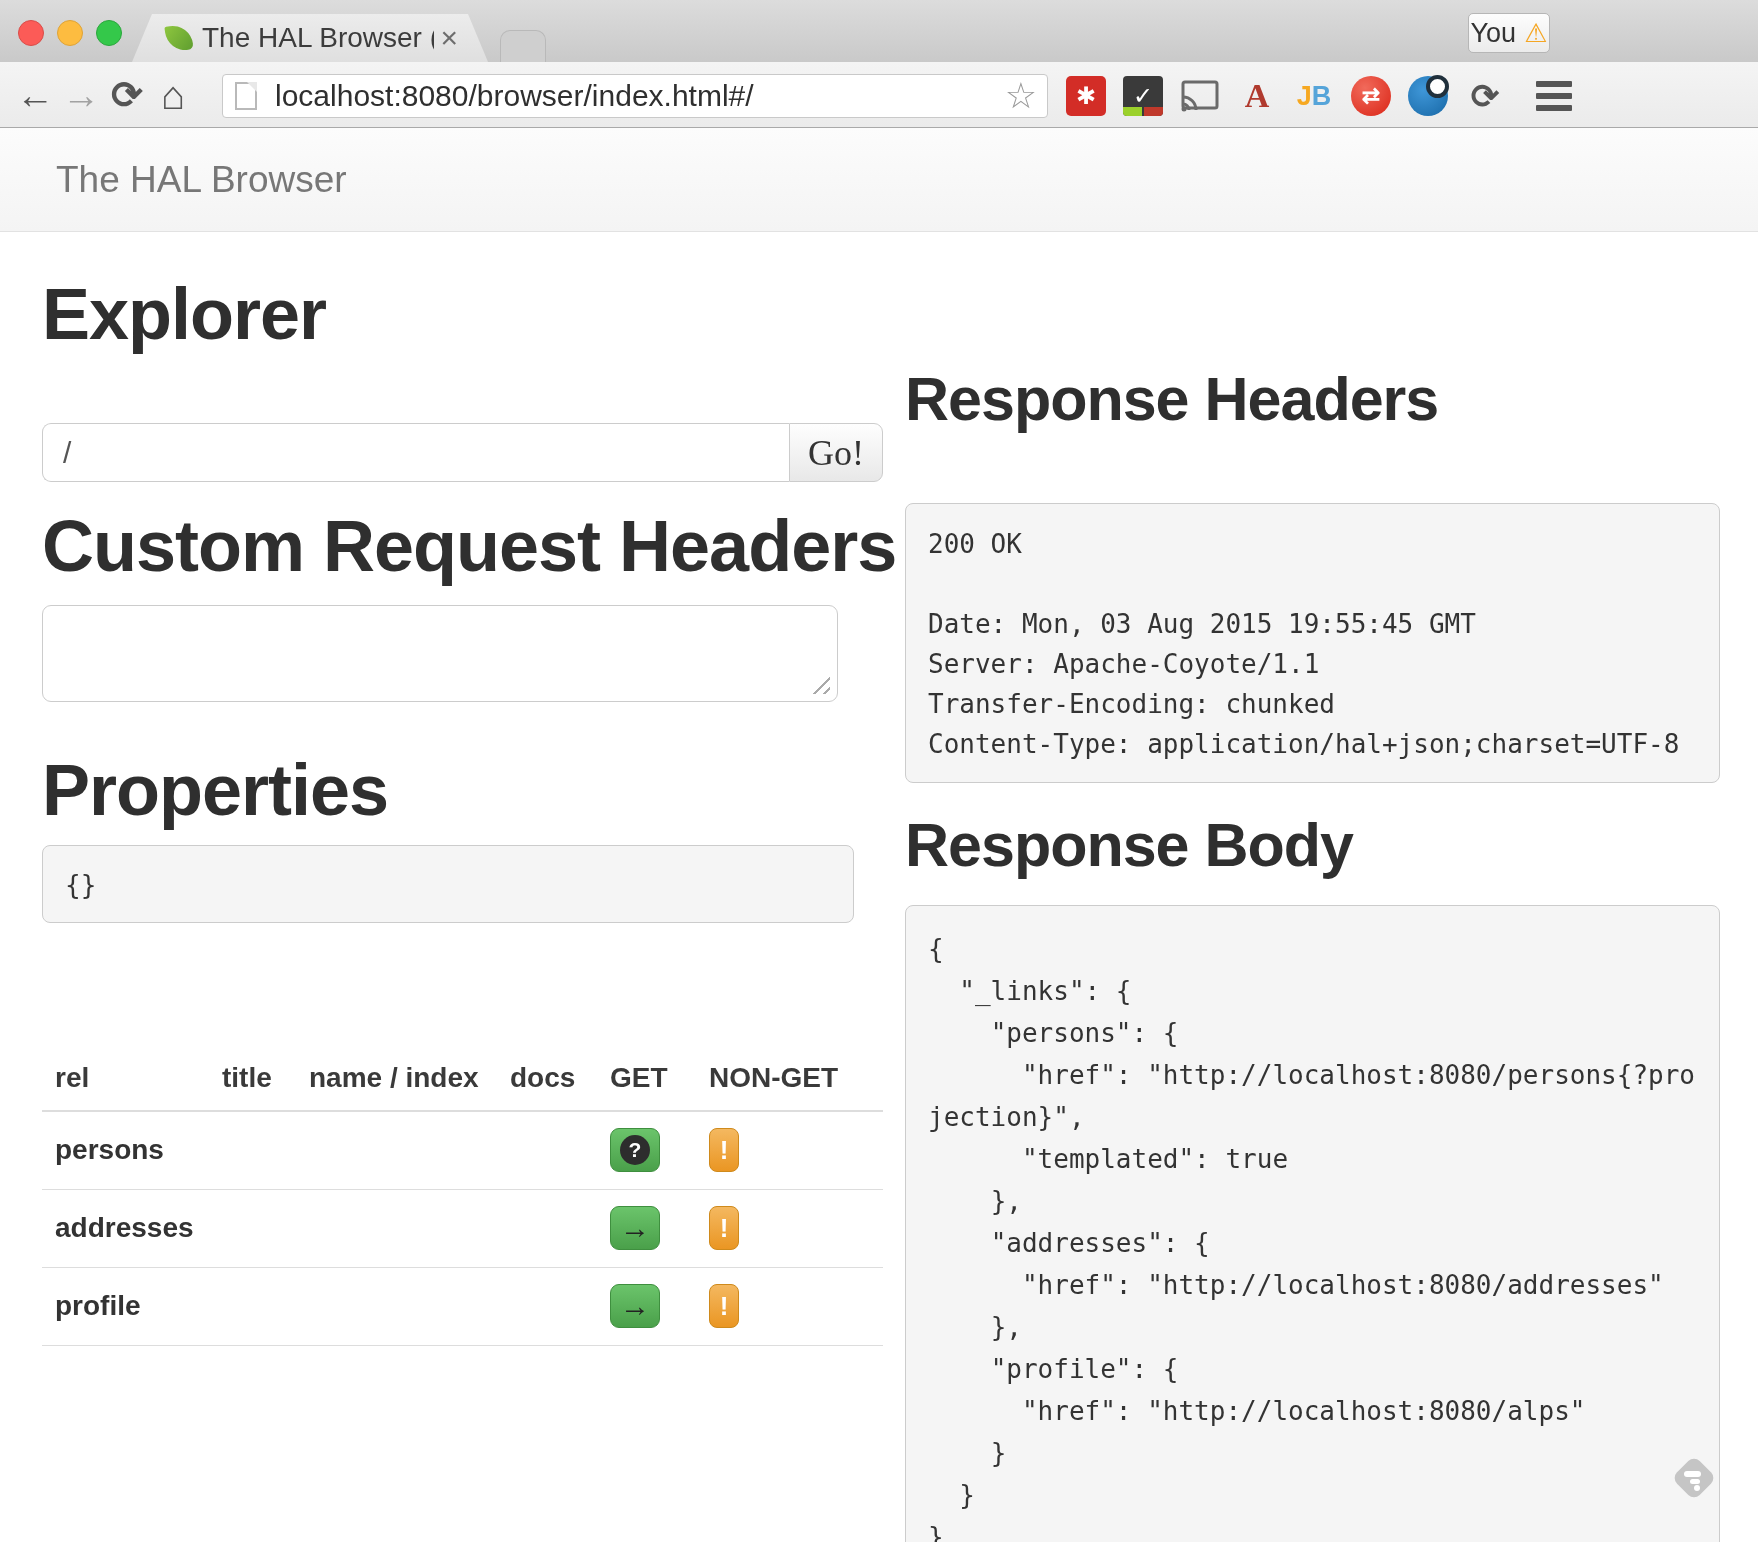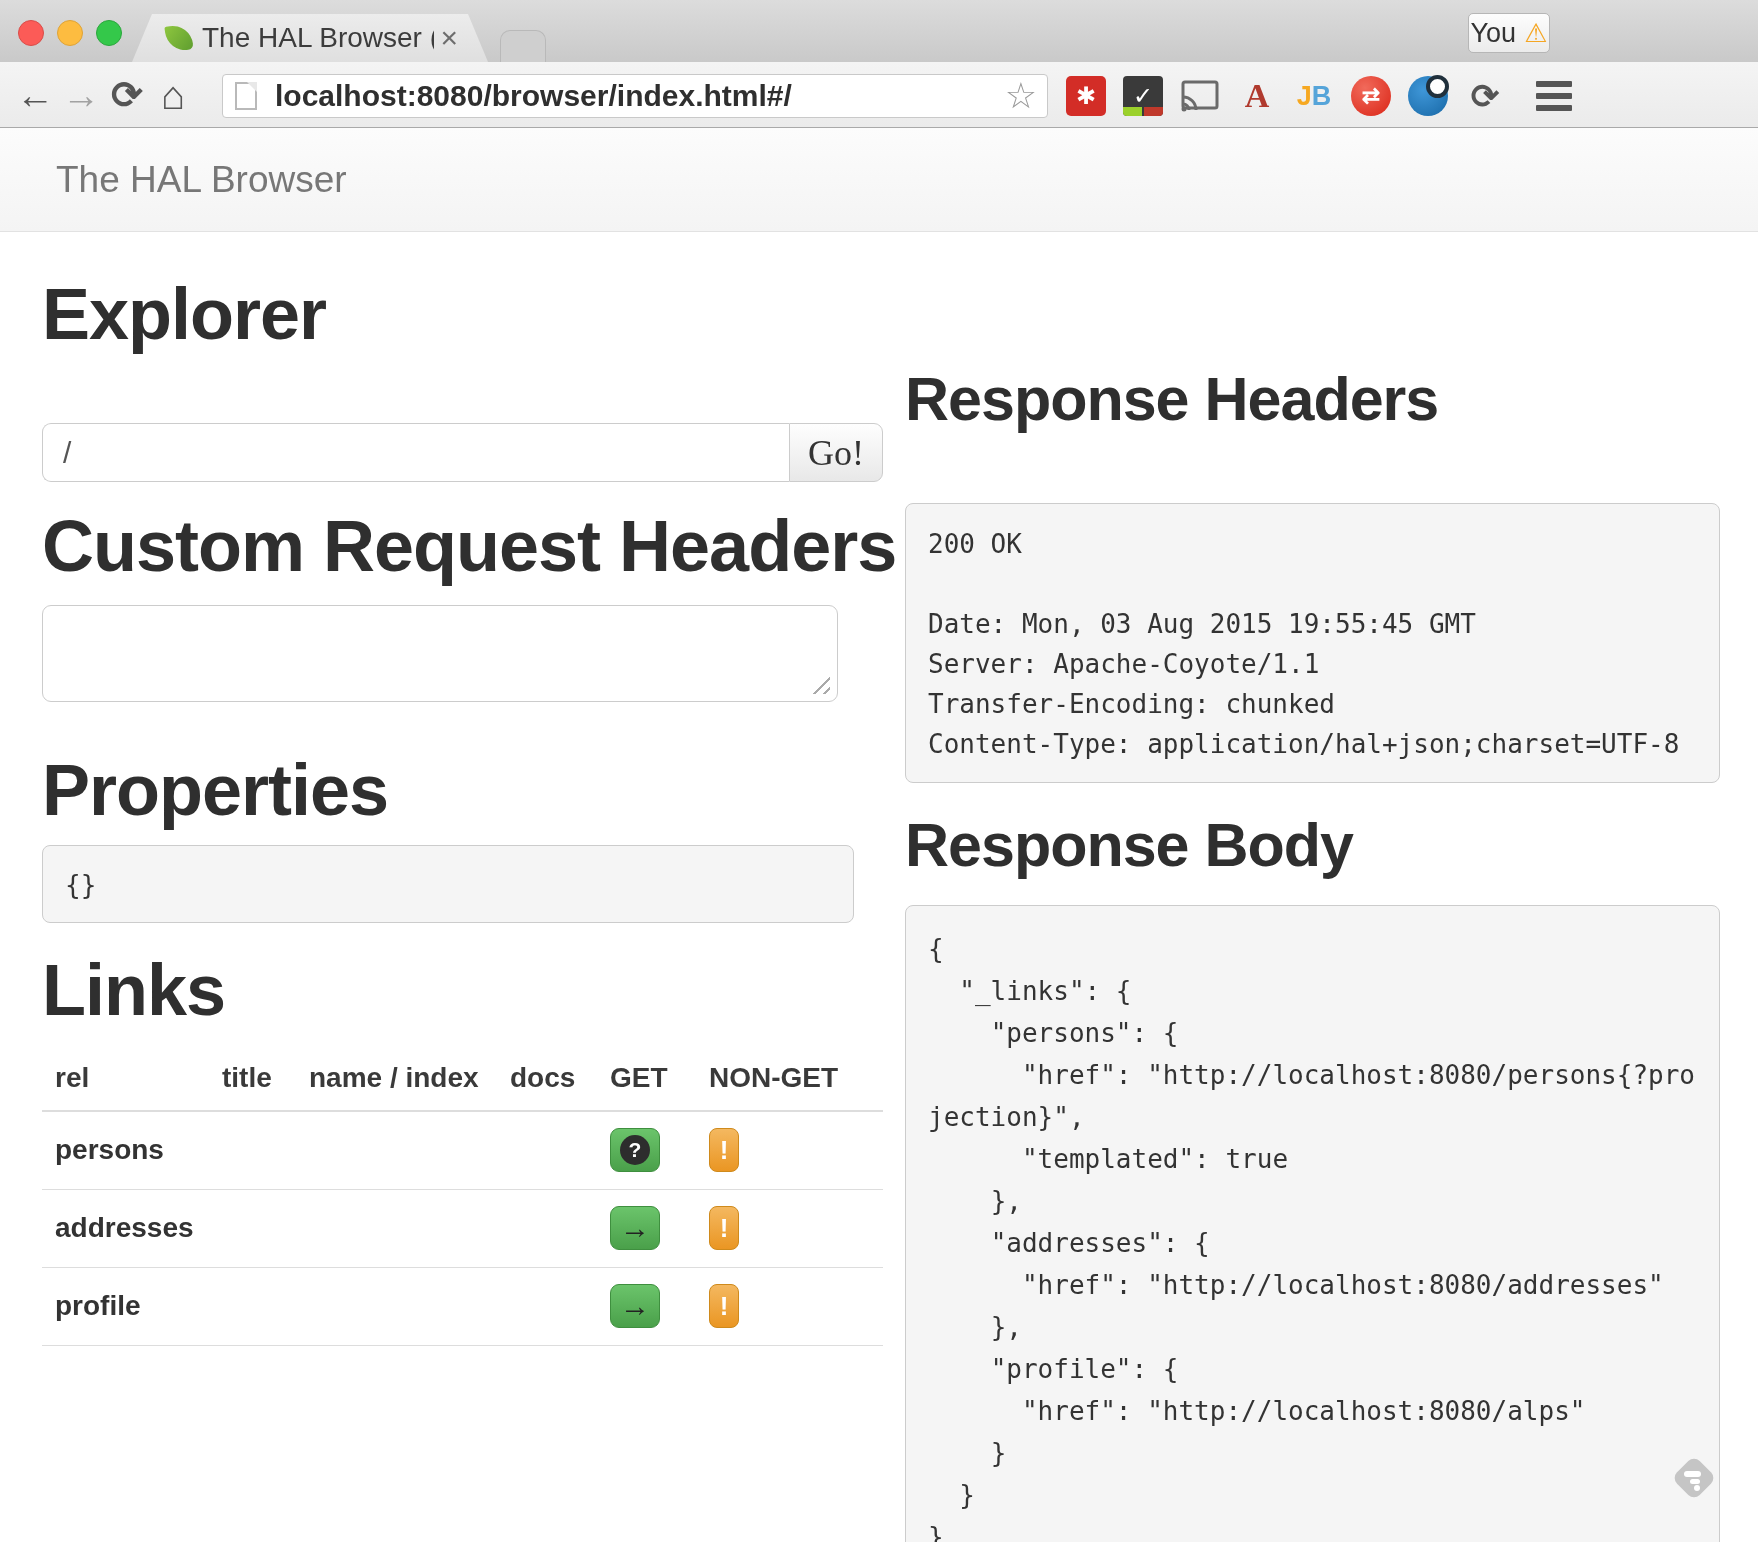--- a/index.html
+++ b/index.html
@@ -38,21 +38,21 @@
   .navbtn { font-size:38px; color:#555; width:46px; text-align:center; line-height:1; font-weight:bold; }
   .navbtn.fwd { color:#a2a2a2; }
   .navbtn.back { margin-left:12px; }
   .navbtn.home { font-size:40px; }
   .omnibox { position:absolute; left:222px; top:12px; width:826px; height:44px;
     background:#fff; border:1px solid #c9c9c9; border-radius:4px;
     display:flex; align-items:center; padding:0 10px 0 12px; }
   .doc-icon { width:22px; height:28px; background:#fff; border:2px solid #b9b9b9; position:relative; }
   .doc-icon::after { content:""; position:absolute; right:-2px; top:-2px;
     border-style:solid; border-width:0 10px 10px 0; border-color:transparent #e8e8e8 transparent transparent; }
-  .url-text { font-size:30px; color:#2f2f2f; margin-left:18px; flex:1; white-space:nowrap; overflow:hidden;font-weight:bold; }
+  .url-text { font-size:30px; color:#2f2f2f; margin-left:18px; flex:1; white-space:nowrap; overflow:hidden; }
   .star-glyph { font-size:36px; color:#9a9a9a; }
   .ext-row { position:absolute; left:1066px; top:12px; height:44px; display:flex; align-items:center; gap:17px; }
   .ext { width:40px; height:40px; display:flex; align-items:center; justify-content:center; position:relative; }
   .ext-lastpass { background:#d32d27; border-radius:5px; color:#fff; font-size:24px; }
   .ext-checker { background:#3a3a3a; border-radius:4px; color:#fff; font-size:24px; overflow:hidden; }
   .ext-checker .bars { position:absolute; bottom:0; left:0; width:100%; height:9px; display:flex; }
   .ext-checker .bars i { flex:1; } .ext-checker .bars i.g { background:#9bd12b; margin-right:2px;} .ext-checker .bars i.r { background:#c0392b; }
   .ext-a { color:#b03a2e; font-family:"Liberation Serif",serif; font-weight:bold; font-size:34px; }
   .ext-jb { font-weight:bold; font-size:27px; }
   .ext-jb .j { color:#f6a821; } .ext-jb .b { color:#55a4d9; }
@@ -194,21 +194,20 @@
       <button class="go-btn">Go!</button>
     </div>
 
     <h1 class="pg crh-h1">Custom Request Headers</h1>
     <textarea class="headers-textarea" style=""></textarea>
     <span class="resize-grip"></span>
 
     <h1 class="pg props-h1">Properties</h1>
     <pre class="pre-box props-pre">{}</pre>
 
-    <h1 class="pg links-h1">Links</h1>
 
     <table class="links">
       <colgroup>
         <col style="width:167px">
           <col style="width:87px">
           <col style="width:201px">
         <col style="width:100px">
           <col style="width:99px">
           <col style="width:187px">
       </colgroup>

